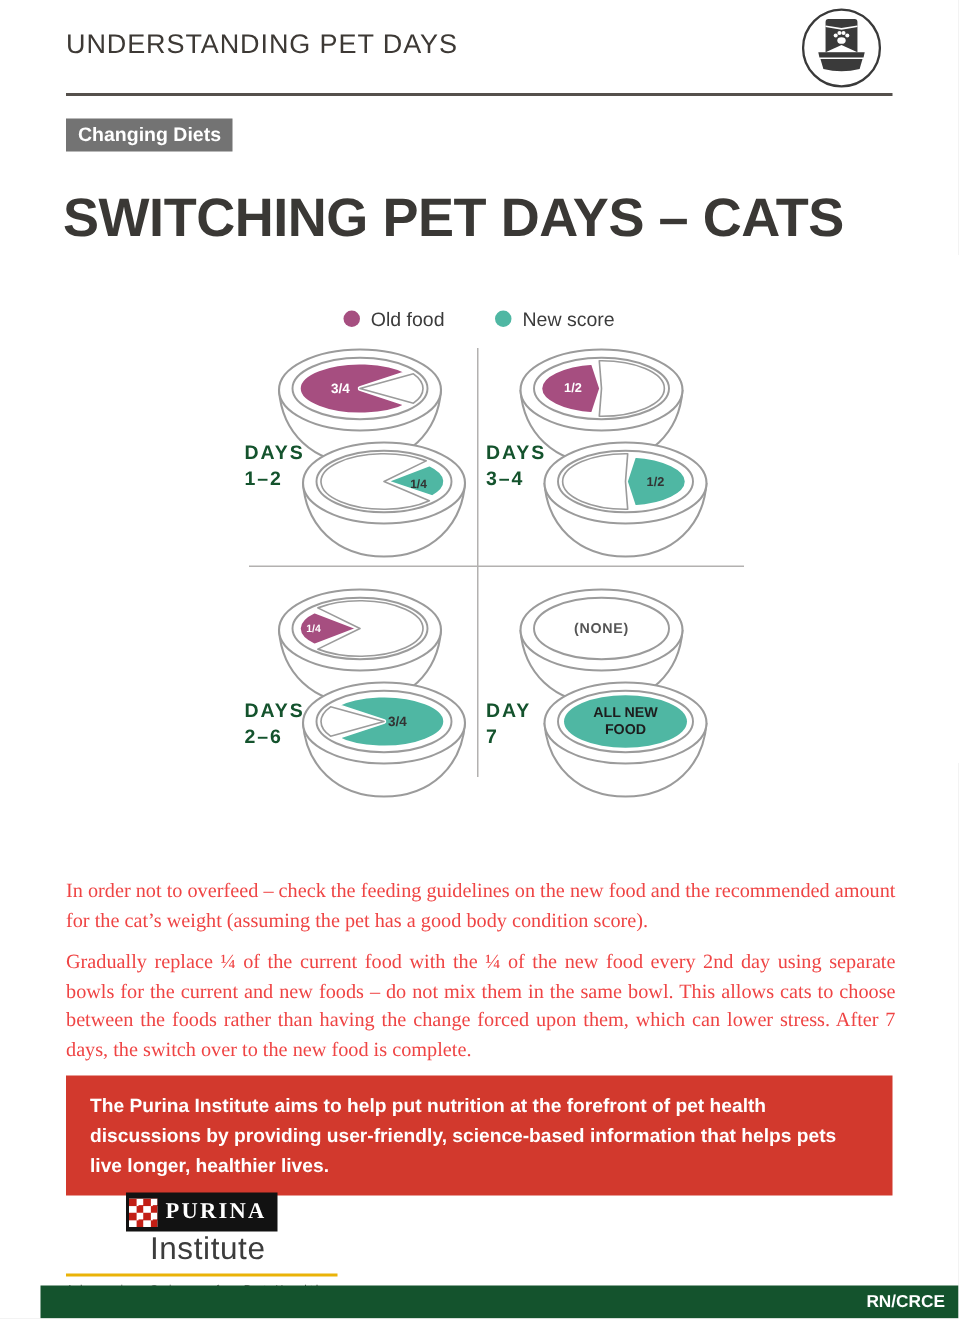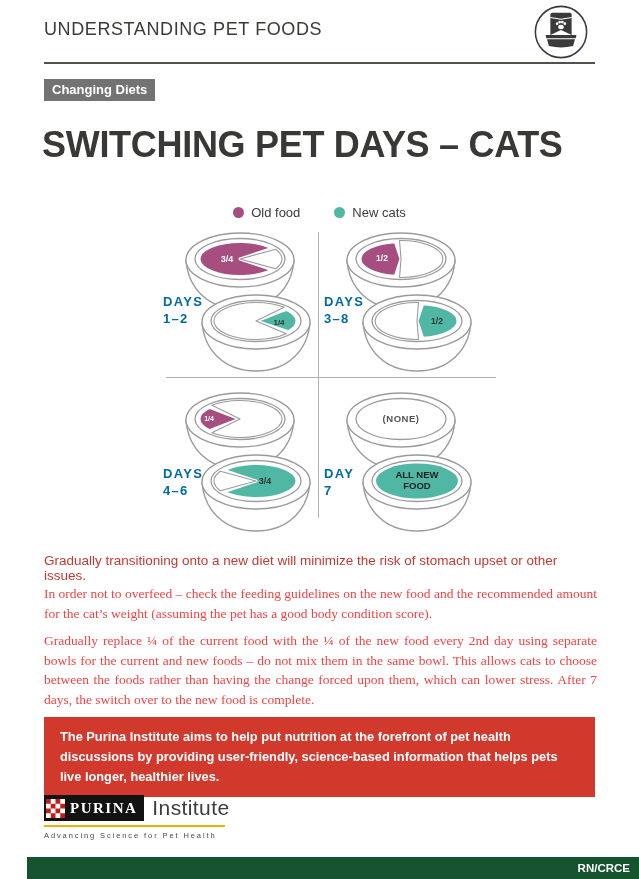--- a/index.html
+++ b/index.html
@@ -14,50 +14,50 @@
   .title{position:absolute;left:42px;top:124px;font-size:36px;font-weight:bold;letter-spacing:-.3px;color:#3a3835;}
   .legend{position:absolute;left:0;top:205px;width:100%;display:flex;justify-content:center;gap:34px;}
   .legend-item{display:flex;align-items:center;gap:7px;font-size:13px;color:#3b3b3b;}
   .dot{width:11px;height:11px;border-radius:50%;}
   .quad{position:absolute;width:158px;height:160px;}
   .q0{left:160px;top:228px;}
   .q1{left:321px;top:228px;}
   .q2{left:160px;top:380px;}
   .q3{left:321px;top:380px;}
   .q2 svg,.q3 svg{margin-top:8px;}
-  .day-label{position:absolute;left:3px;font-size:13px;font-weight:bold;letter-spacing:1.3px;color:#0369a1;line-height:1.3;}
+  .day-label{position:absolute;left:3px;font-size:13px;font-weight:bold;letter-spacing:1.3px;color:#14532d;line-height:1.3;}
   .q0 .day-label,.q1 .day-label{top:66px;}
   .q2 .day-label,.q3 .day-label{top:86px;}
   .vline{position:absolute;left:318px;top:232px;width:1px;height:286px;background:#b3b1b0;}
   .hline{position:absolute;left:166px;top:377px;width:330px;height:1px;background:#b3b1b0;}
   .highlight{position:absolute;left:44px;top:553px;width:553px;font-size:13.5px;color:#c23a31;}
   .bodycopy{position:absolute;left:44px;top:584px;width:553px;font-family:"Liberation Serif",serif;font-size:13.5px;line-height:1.45;color:#ef4444;}
   .bodycopy p{margin:0 0 8px 0;text-align:justify;}
   .bodycopy p:last-child{text-align:left;}
   .banner{position:absolute;left:44px;top:717px;width:519px;background:#d2392d;color:#ffffff;
     font-size:12.8px;font-weight:bold;line-height:1.55;padding:10px 16px 11px 16px;}
   .footer-logo{position:absolute;left:44px;top:795px;}
-  .brand-row{display:flex;align-items:center;}
+  .brand-row{display:flex;align-items:center;flex-direction:column;}
   .brand-box{display:flex;align-items:center;background:#121212;padding:2px 7px 2px 2px;height:22px;}
   .checker{width:19px;height:19px;margin-right:5px;
     background:conic-gradient(#fff 0 90deg,#c21e15 90deg 180deg,#fff 180deg 270deg,#c21e15 270deg 360deg);
     background-size:9.5px 9.5px;}
   .brand-word{font-family:"Liberation Serif",serif;font-weight:bold;color:#fff;font-size:15px;letter-spacing:1.5px;}
   .brand-suffix{font-size:21px;color:#3c3c3c;margin-left:8px;letter-spacing:.4px;}
   .tagline{border-top:2px solid #eab308;margin-top:4px;padding-top:4px;width:181px;
     font-size:7.5px;letter-spacing:1.9px;color:#4a4a4a;white-space:nowrap;}
   .code-strip{position:absolute;left:0;bottom:0;width:100%;height:22px;background:#d2392d;}
   .code-strip span{position:absolute;right:36px;top:0;line-height:22px;color:#fff;font-size:11.5px;font-weight:bold;}
 </style>
 </head>
 <body>
 
 <div class="page">
 
-  <div class="hdr-title">UNDERSTANDING PET FOODS</div>
+  <div class="hdr-title">UNDERSTANDING PET DAYS</div>
 
   <svg class="hdr-icon" viewBox="-30 -30 60 60">
     <circle cx="0" cy="0" r="26.5" fill="#fff" stroke="#3a3a3a" stroke-width="1.6"></circle>
     <path d="M-11,-18 Q-11,-20 -9,-20 L9,-20 Q11,-20 11,-18 L11,3 L-11,3 Z" fill="#3a3a3a"></path>
     <path d="M-11,-15 L0,-13.2 L11,-15" fill="none" stroke="#fff" stroke-width="1.1"></path>
     <ellipse cx="0" cy="-5.2" rx="2.9" ry="2.3" fill="#fff"></ellipse>
     <circle cx="-4" cy="-8.6" r="1.4" fill="#fff"></circle>
     <circle cx="-1.4" cy="-10.3" r="1.4" fill="#fff"></circle>
     <circle cx="1.4" cy="-10.3" r="1.4" fill="#fff"></circle>
     <circle cx="4" cy="-8.6" r="1.4" fill="#fff"></circle>
@@ -72,21 +72,21 @@
 
   <div class="title">SWITCHING PET DAYS – CATS</div>
 
   <div class="legend">
     <div class="legend-item">
       <span class="dot" id="dot-old" style="background: rgb(166, 78, 128);"></span>
       <span>Old food</span>
     </div>
     <div class="legend-item">
       <span class="dot" id="dot-new" style="background: rgb(79, 183, 163);"></span>
-      <span>New cats</span>
+      <span>New score</span>
     </div>
   </div>
 
   <div class="vline"></div>
   <div class="hline"></div>
 
   <div class="quad q0">
     <div class="day-label">
       <div>DAYS</div>
       <div>1–2</div>
@@ -107,21 +107,21 @@
           <ellipse cx="56" cy="29" rx="45" ry="20.5" fill="#fff"></ellipse>
           <path d="M56,29 L86.47,17.29 A41,17.5 0 0 1 88.31,39.77 Z" fill="#4FB7A3" stroke="#fff" stroke-width="3" stroke-linejoin="round"></path>
           <path d="M56,29 L86.21,41.85 A42,18.5 0 1 1 84.10,15.25 Z" fill="#fff" stroke="#9B9B9B" stroke-width="1.1" stroke-linejoin="round"></path>
           <ellipse cx="56" cy="29" rx="45" ry="20.5" fill="none" stroke="#9B9B9B" stroke-width="1.3"></ellipse>
           <text x="79" y="33" font-size="8" font-weight="bold" text-anchor="middle" fill="#333333" font-family="&quot;Liberation Sans&quot;,sans-serif" letter-spacing="0">1/4</text>
         </g>
       </svg></div>
   <div class="quad q1">
     <div class="day-label">
       <div>DAYS</div>
-      <div>3–8</div>
+      <div>3–4</div>
     </div>
   <svg width="158" height="150" viewBox="0 0 158 150">
         <g transform="translate(24,2)">
           <path d="M2,30 C4,58 24,79 56,79 C88,79 108,58 110,30" fill="#fff" stroke="#9B9B9B" stroke-width="1.4"></path>
           <ellipse cx="56" cy="30" rx="54" ry="27" fill="#fff" stroke="#9B9B9B" stroke-width="1.4"></ellipse>
           <ellipse cx="56" cy="29" rx="45" ry="20.5" fill="#fff"></ellipse>
           <path d="M56,29 L50.29,46.33 A41,17.5 0 0 1 50.29,11.67 Z" fill="#A64E80" stroke="#fff" stroke-width="3" stroke-linejoin="round"></path>
           <path d="M56,29 L54.53,10.51 A42,18.5 0 1 1 54.53,47.49 Z" fill="#fff" stroke="#9B9B9B" stroke-width="1.1" stroke-linejoin="round"></path>
           <ellipse cx="56" cy="29" rx="45" ry="20.5" fill="none" stroke="#9B9B9B" stroke-width="1.3"></ellipse>
           <text x="37" y="31" font-size="8.5" font-weight="bold" text-anchor="middle" fill="#ffffff" font-family="&quot;Liberation Sans&quot;,sans-serif" letter-spacing="0">1/2</text>
@@ -132,21 +132,21 @@
           <ellipse cx="56" cy="29" rx="45" ry="20.5" fill="#fff"></ellipse>
           <path d="M56,29 L61.71,11.67 A41,17.5 0 0 1 61.71,46.33 Z" fill="#4FB7A3" stroke="#fff" stroke-width="3" stroke-linejoin="round"></path>
           <path d="M56,29 L57.47,47.49 A42,18.5 0 1 1 57.47,10.51 Z" fill="#fff" stroke="#9B9B9B" stroke-width="1.1" stroke-linejoin="round"></path>
           <ellipse cx="56" cy="29" rx="45" ry="20.5" fill="none" stroke="#9B9B9B" stroke-width="1.3"></ellipse>
           <text x="76" y="32" font-size="8.5" font-weight="bold" text-anchor="middle" fill="#333333" font-family="&quot;Liberation Sans&quot;,sans-serif" letter-spacing="0">1/2</text>
         </g>
       </svg></div>
   <div class="quad q2">
     <div class="day-label">
       <div>DAYS</div>
-      <div>4–6</div>
+      <div>2–6</div>
     </div>
   <svg width="158" height="150" viewBox="0 0 158 150">
         <g transform="translate(24,2)">
           <path d="M2,30 C4,58 24,79 56,79 C88,79 108,58 110,30" fill="#fff" stroke="#9B9B9B" stroke-width="1.4"></path>
           <ellipse cx="56" cy="30" rx="54" ry="27" fill="#fff" stroke="#9B9B9B" stroke-width="1.4"></ellipse>
           <ellipse cx="56" cy="29" rx="45" ry="20.5" fill="#fff"></ellipse>
           <path d="M56,29 L25.53,40.71 A41,17.5 0 0 1 25.53,17.29 Z" fill="#A64E80" stroke="#fff" stroke-width="3" stroke-linejoin="round"></path>
           <path d="M56,29 L27.90,15.25 A42,18.5 0 1 1 27.90,42.75 Z" fill="#fff" stroke="#9B9B9B" stroke-width="1.1" stroke-linejoin="round"></path>
           <ellipse cx="56" cy="29" rx="45" ry="20.5" fill="none" stroke="#9B9B9B" stroke-width="1.3"></ellipse>
           <text x="25" y="31" font-size="7" font-weight="bold" text-anchor="middle" fill="#ffffff" font-family="&quot;Liberation Sans&quot;,sans-serif" letter-spacing="0">1/4</text>
@@ -177,21 +177,20 @@
         <g transform="translate(40,64)">
           <path d="M2,30 C4,58 24,79 56,79 C88,79 108,58 110,30" fill="#fff" stroke="#9B9B9B" stroke-width="1.4"></path>
           <ellipse cx="56" cy="30" rx="54" ry="27" fill="#fff" stroke="#9B9B9B" stroke-width="1.4"></ellipse>
           <ellipse cx="56" cy="29" rx="45" ry="20.5" fill="#fff"></ellipse>
           <ellipse cx="56" cy="29" rx="41" ry="17.5" fill="#4FB7A3"></ellipse>
           <ellipse cx="56" cy="29" rx="45" ry="20.5" fill="none" stroke="#9B9B9B" stroke-width="1.3"></ellipse>
           <text x="56" y="29" font-size="9.5" font-weight="bold" text-anchor="middle" fill="#1d1d1d" font-family="&quot;Liberation Sans&quot;,sans-serif" letter-spacing="0"><tspan x="56" y="26">ALL NEW</tspan><tspan x="56" y="37">FOOD</tspan></text>
         </g>
       </svg></div>
 
-  <div class="highlight">Gradually transitioning onto a new diet will minimize the risk of stomach upset or other issues.</div>
 
   <div class="bodycopy">
     <p>In order not to overfeed – check the feeding guidelines on the new food and the recommended amount for the cat’s weight (assuming the pet has a good body condition score).</p>
     <p>Gradually replace ¼ of the current food with the ¼ of the new food every 2nd day using separate bowls for the current and new foods – do not mix them in the same bowl. This allows cats to choose between the foods rather than having the change forced upon them, which can lower stress. After 7 days, the switch over to the new food is complete.</p>
     <p>If a pet is susceptible to stomach upset, it may be beneficial to transition over 10 days.</p>
   </div>
 
   <div class="banner" style="background: rgb(210, 57, 45);">The Purina Institute aims to help put nutrition at the forefront of pet health discussions by providing user-friendly, science-based information that helps pets live longer, healthier lives.</div>
 
   <div class="footer-logo">

